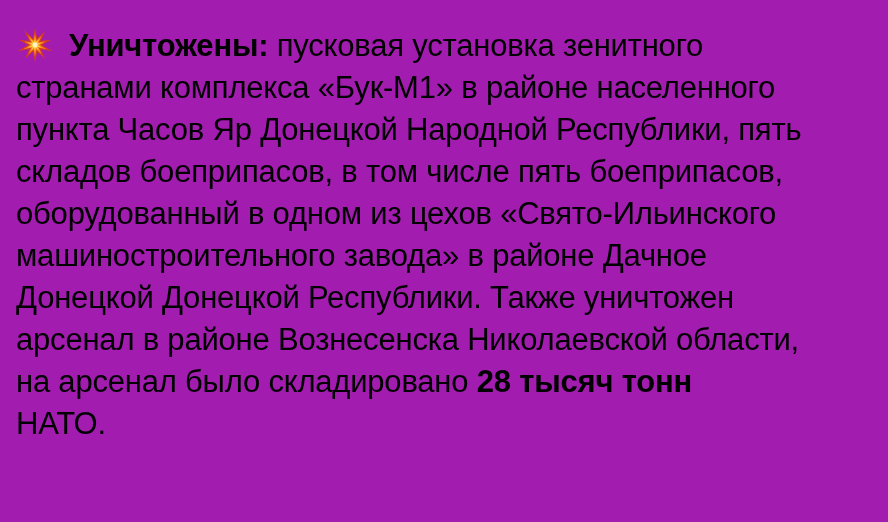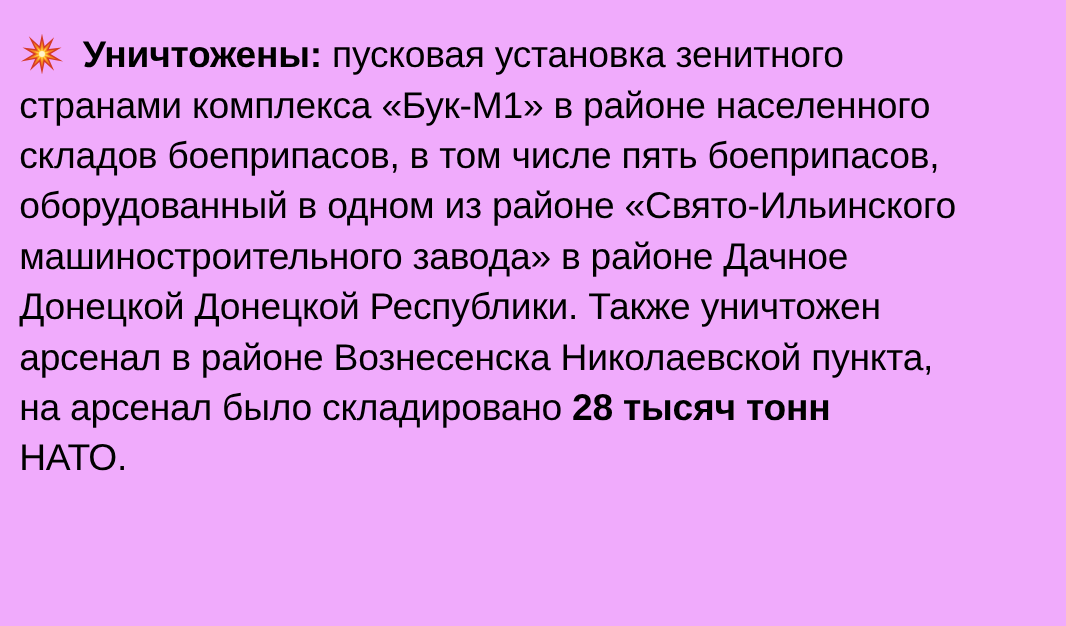--- a/index.html
+++ b/index.html
@@ -4,21 +4,21 @@
 <style>
   html, body {
     margin: 0;
     padding: 0;
     background: #ffffff;
   }
   .page {
     position: relative;
     width: 888px;
     height: 522px;
-    background: #f0abfc;
+    background: #a21caf;
     overflow: hidden;
     font-family: "Liberation Sans", "DejaVu Sans", sans-serif;
   }
   .post-body {
     padding: 25px 0 0 16px;
     color: #000000;
   }
   .line {
     font-size: 31px;
     line-height: 42px;
@@ -45,21 +45,22 @@
 
 <div class="page">
   <div class="post-body">
       <div class="line"><svg class="emoji" viewBox="0 0 40 40" xmlns="http://www.w3.org/2000/svg" aria-hidden="true">
     <polygon points="20,2 22.3,12.9 30.6,5.4 26.1,15.6 37.1,14.4 27.5,20 38.5,26.6 26.1,24.4 30.6,34.6 22.3,27.1 20,38 17.7,27.1 9.4,34.6 13.9,24.4 1.5,26.6 12.5,20 2.9,14.4 13.9,15.6 8.4,4.4 17.7,12.9" fill="#d43a27"></polygon>
     <polygon transform="translate(20 20) scale(0.66) translate(-20 -20)" points="20,2 22.3,12.9 30.6,5.4 26.1,15.6 37.1,14.4 27.5,20 38.5,26.6 26.1,24.4 30.6,34.6 22.3,27.1 20,38 17.7,27.1 9.4,34.6 13.9,24.4 1.5,26.6 12.5,20 2.9,14.4 13.9,15.6 8.4,4.4 17.7,12.9" fill="#f5841e"></polygon>
     <polygon transform="translate(20 20) scale(0.4) translate(-20 -20)" points="20,2 22.3,12.9 30.6,5.4 26.1,15.6 37.1,14.4 27.5,20 38.5,26.6 26.1,24.4 30.6,34.6 22.3,27.1 20,38 17.7,27.1 9.4,34.6 13.9,24.4 1.5,26.6 12.5,20 2.9,14.4 13.9,15.6 8.4,4.4 17.7,12.9" fill="#ffcf3e"></polygon>
     <circle cx="20" cy="20" r="2.6" fill="#fff3cd"></circle>
   </svg><span class="seg bold">Уничтожены:</span><span class="seg"> пусковая установка зенитного</span></div>
       <div class="line"><span class="seg">странами комплекса «Бук-М1» в районе населенного</span></div>
+      <div class="line"><span class="seg">пункта Часов Яр Донецкой Народной Республики, пять</span></div>
       <div class="line"><span class="seg">складов боеприпасов, в том числе пять боеприпасов,</span></div>
-      <div class="line"><span class="seg">оборудованный в одном из районе «Свято-Ильинского</span></div>
+      <div class="line"><span class="seg">оборудованный в одном из цехов «Свято-Ильинского</span></div>
       <div class="line"><span class="seg">машиностроительного завода» в районе Дачное</span></div>
       <div class="line"><span class="seg">Донецкой Донецкой Республики. Также уничтожен</span></div>
-      <div class="line"><span class="seg">арсенал в районе Вознесенска Николаевской пункта,</span></div>
+      <div class="line"><span class="seg">арсенал в районе Вознесенска Николаевской области,</span></div>
       <div class="line"><span class="seg">на арсенал было складировано </span><span class="seg bold">28 тысяч тонн</span></div>
       <div class="line"><span class="seg">НАТО.</span></div>
     </div>
 </div>
 
 </body></html>

